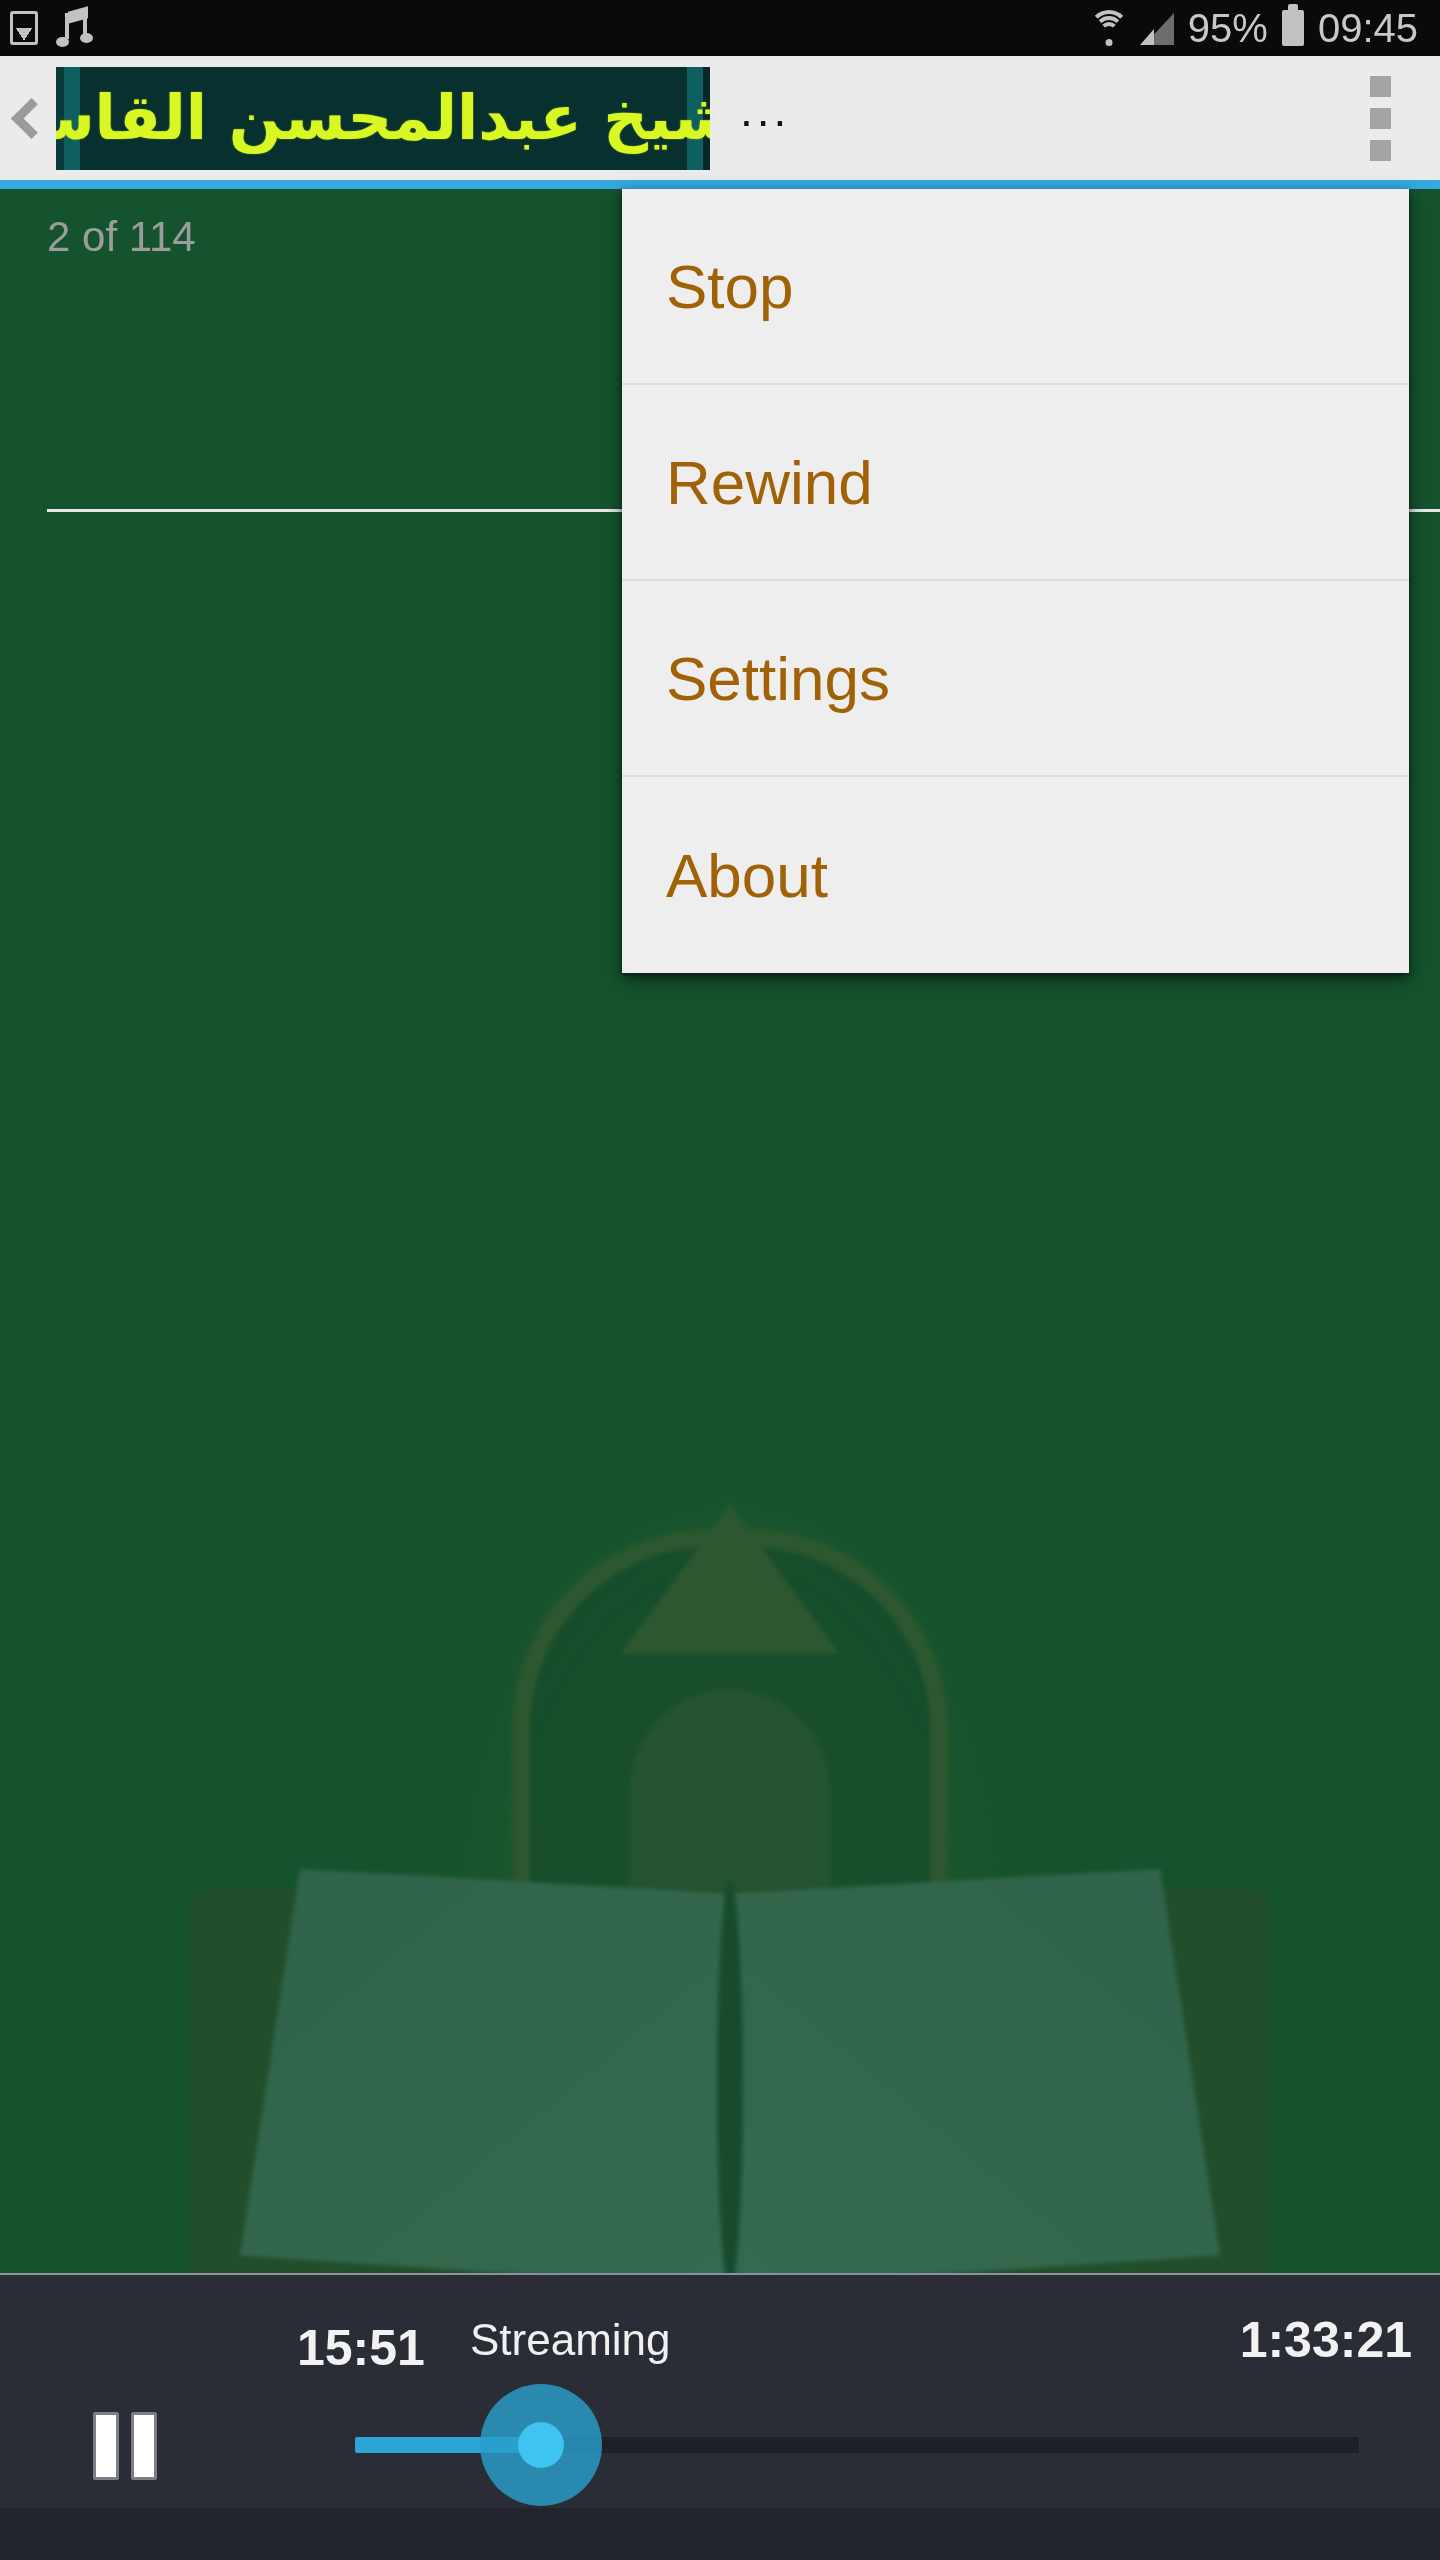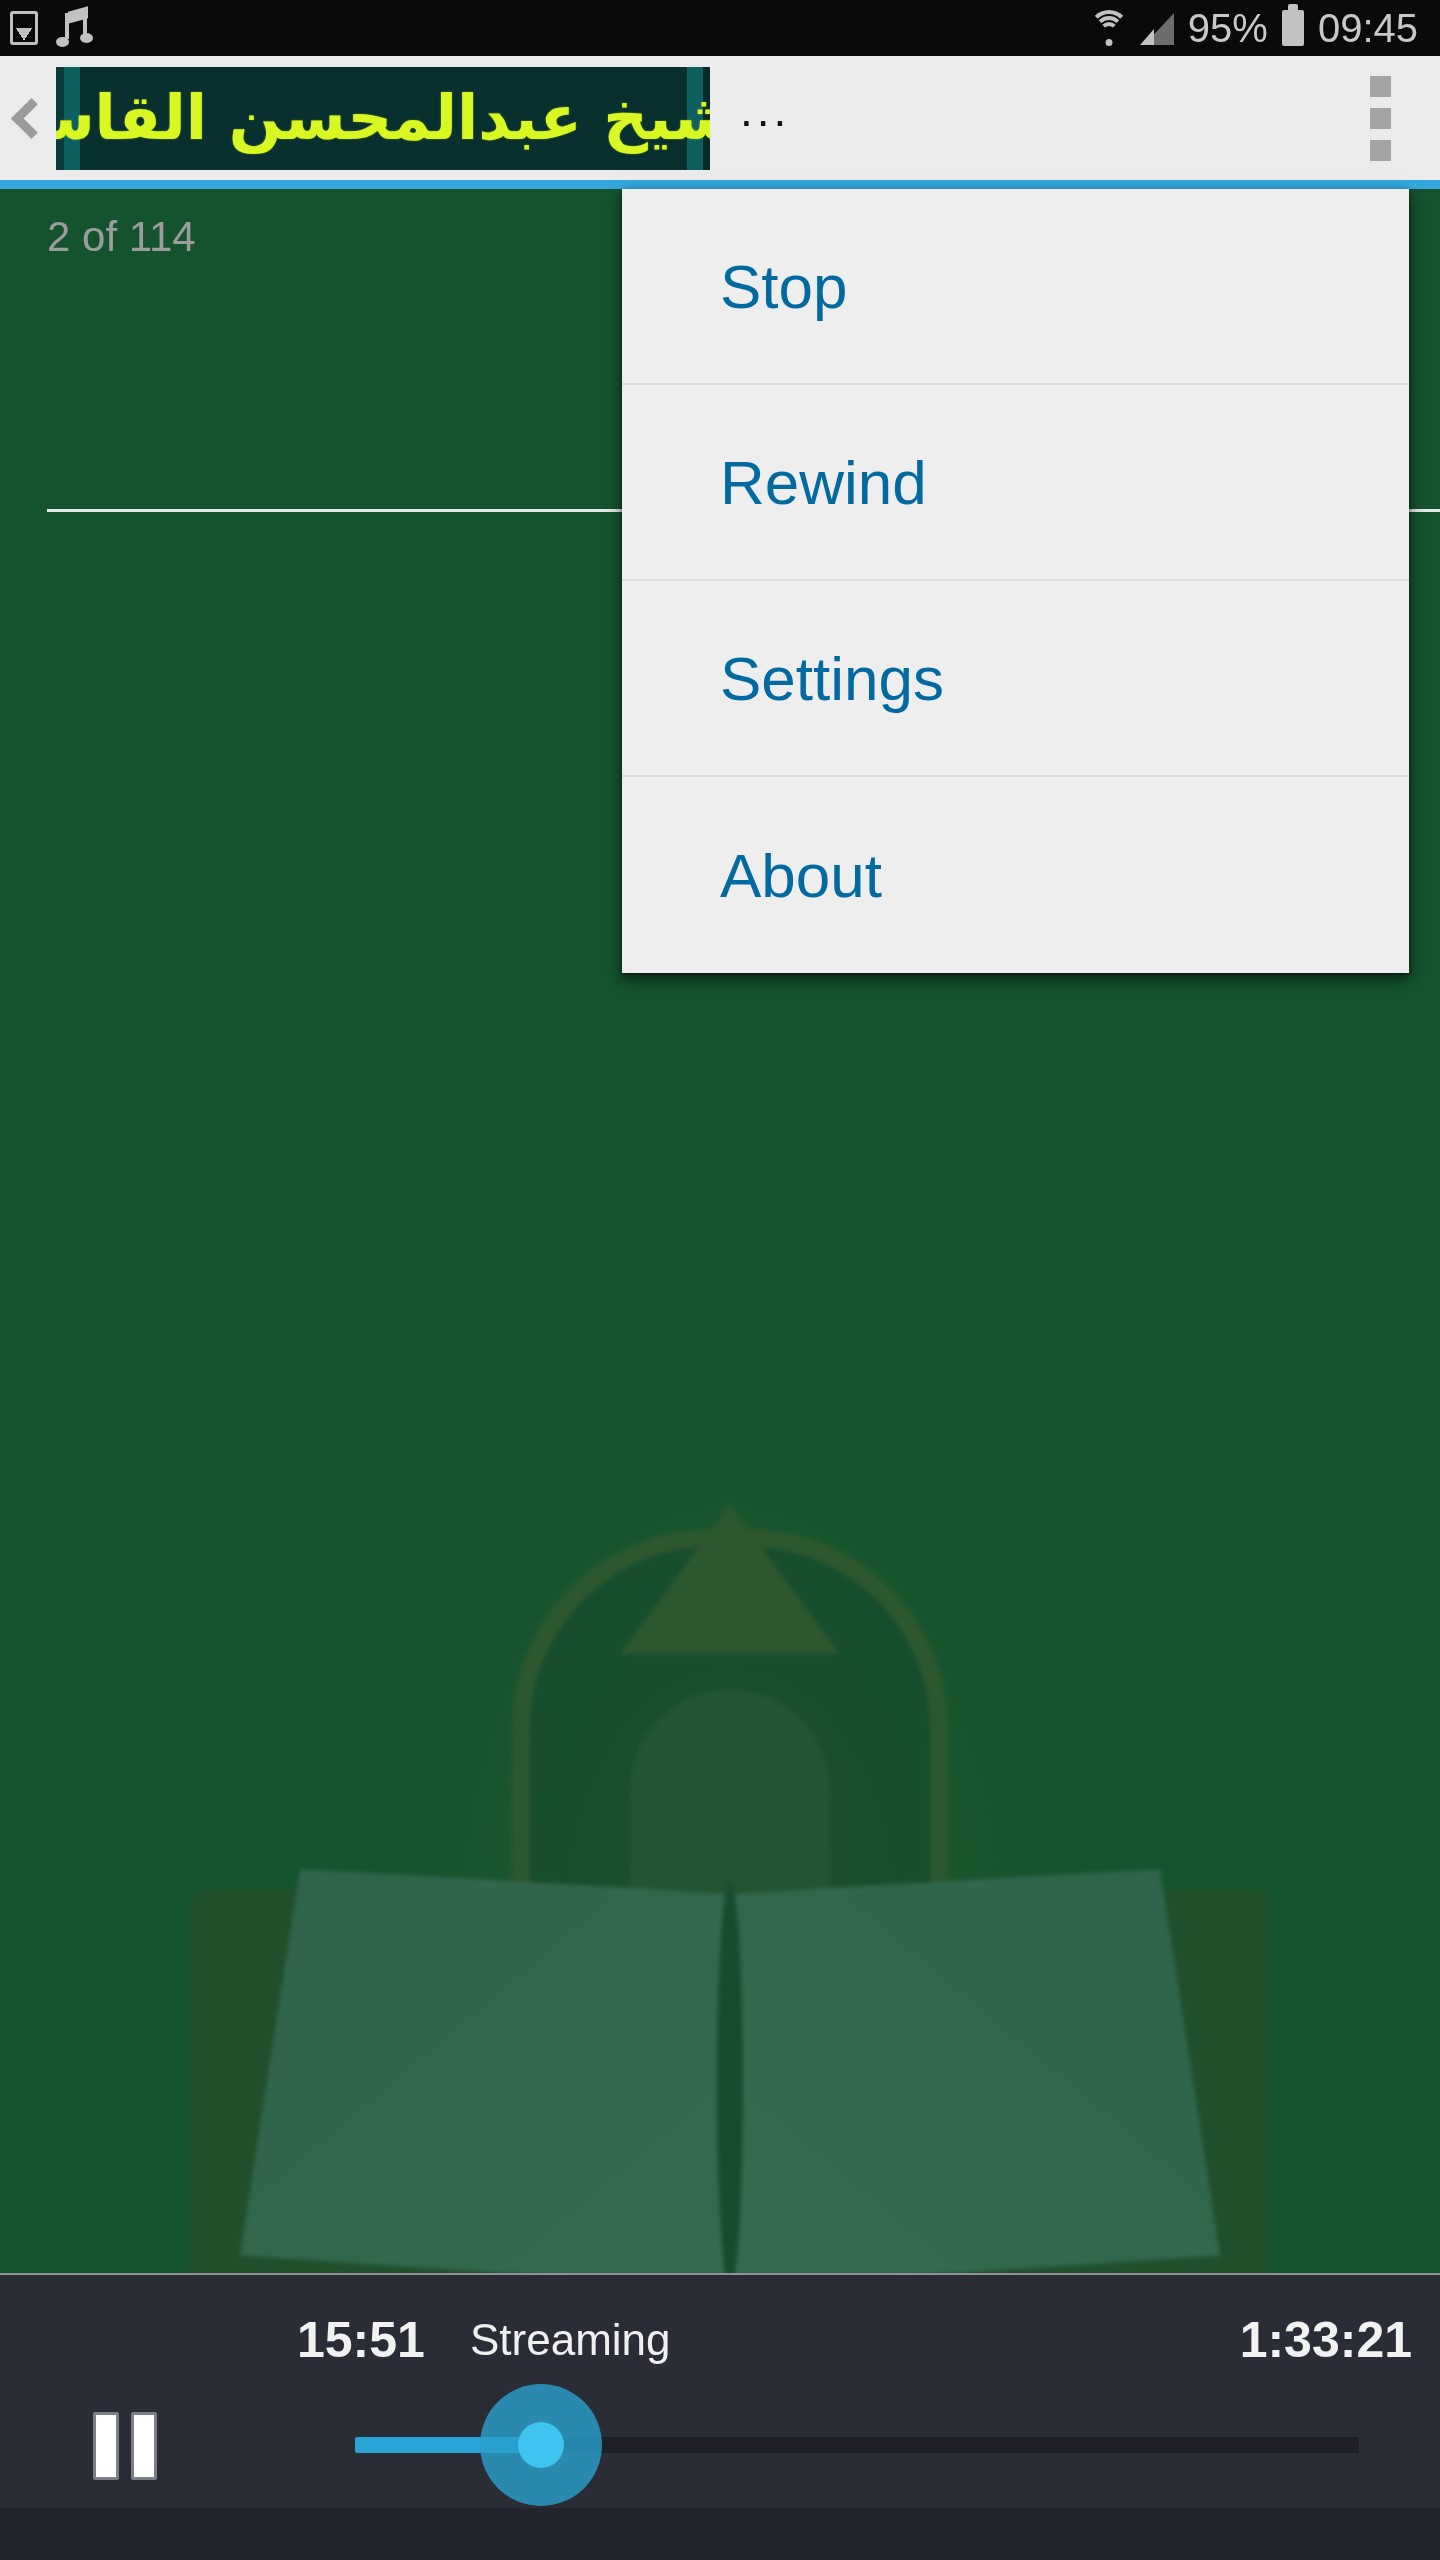--- a/index.html
+++ b/index.html
@@ -290,44 +290,44 @@
     left: 622px; top: 189px;
     width: 787px;
     background: #eeeeee;
     box-shadow: 0 6px 16px rgba(0,0,0,.55), 0 2px 4px rgba(0,0,0,.4);
     z-index: 30;
   }
   .menu-item {
     height: 196px;
     display: flex;
     align-items: center;
-    padding-left: 98px;
+    padding-left: 44px;
     box-sizing: border-box;
     border-bottom: 2px solid #dcdcdc;
-    color: #0369a1;
+    color: #a16207;
     font-size: 62px;
   }
   .menu-item:last-child { border-bottom: none; }
 
   
   #player-bar {
     position: absolute;
     left: 0; top: 2273px;
     width: 1440px; height: 235px;
     background: #2b2d36;
     border-top: 2px solid #8f9199;
   }
   #player-top {
     position: absolute;
     left: 0; top: 36px; width: 1440px;
     height: 64px;
   }
   #elapsed-time {
     position: absolute;
-    left: 297px; top: 0;
+    left: 297px; top: 8px;
     color: #f2f2f2;
     font-size: 50px;
     font-weight: bold;
   }
   #stream-status {
     position: absolute;
     left: 470px; top: 4px;
     color: #f0f0f0;
     font-size: 44px;
     font-weight: normal;

